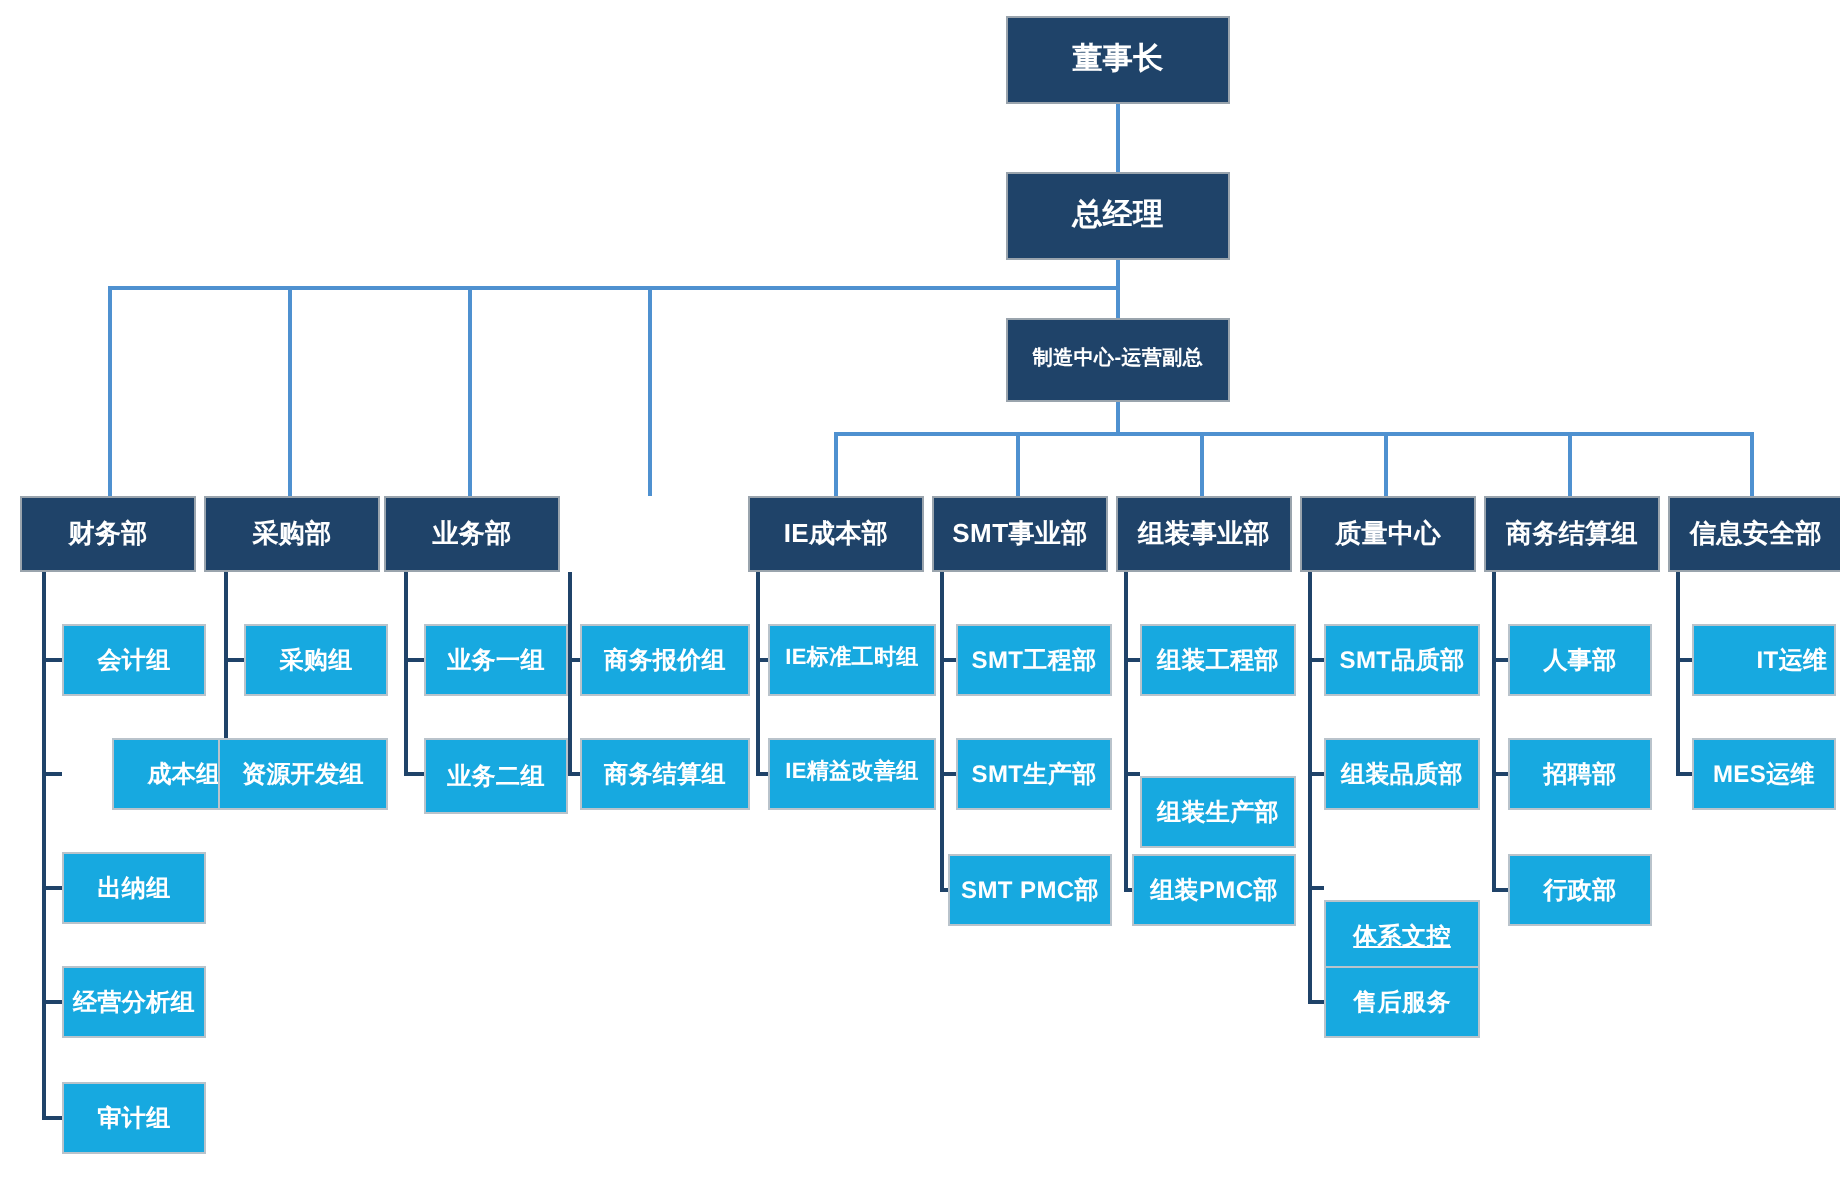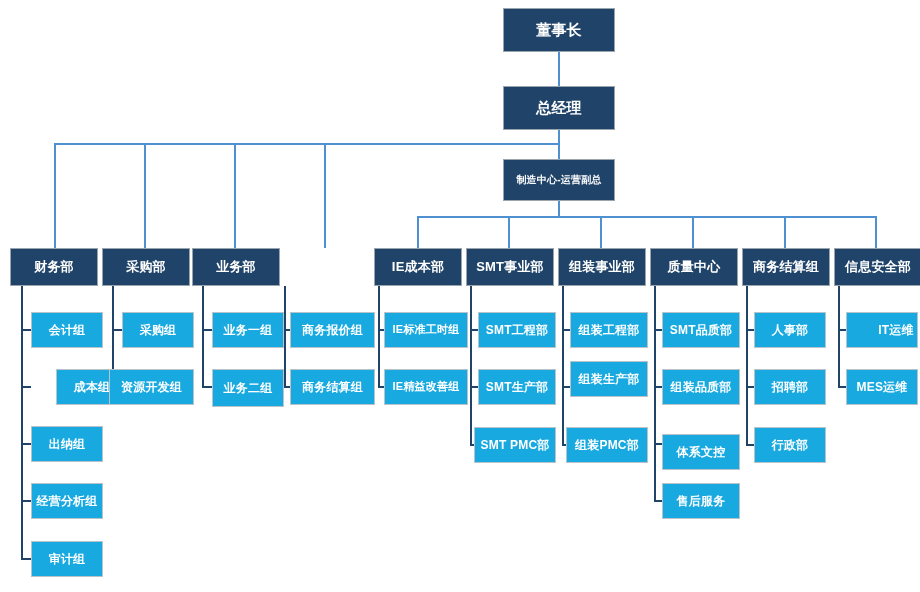--- a/index.html
+++ b/index.html
@@ -197,40 +197,40 @@
   </div>
 
   <div class="conn dark" style="left:562px;top:286px;width:2px;height:160px;"></div>
   <div class="conn dark" style="left:562px;top:329px;width:8px;height:2px;"></div>
   <div class="conn dark" style="left:562px;top:386px;width:8px;height:2px;"></div>
   <div class="conn dark" style="left:562px;top:444px;width:8px;height:2px;"></div>
 
   <div class="box lvl-sub" style="left:570px;top:312px;width:78px;height:36px;">
     <span>组装工程部</span>
   </div>
-  <div class="box lvl-sub" style="left:570px;top:361px;width:78px;height:36px;">
+  <div class="box lvl-sub" style="left:570px;top:388px;width:78px;height:36px;">
     <span>组装生产部</span>
   </div>
   <div class="box lvl-sub" style="left:566px;top:427px;width:82px;height:36px;">
     <span>组装PMC部</span>
   </div>
 
   <div class="conn dark" style="left:654px;top:286px;width:2px;height:216px;"></div>
   <div class="conn dark" style="left:654px;top:329px;width:8px;height:2px;"></div>
   <div class="conn dark" style="left:654px;top:386px;width:8px;height:2px;"></div>
   <div class="conn dark" style="left:654px;top:443px;width:8px;height:2px;"></div>
   <div class="conn dark" style="left:654px;top:500px;width:8px;height:2px;"></div>
 
   <div class="box lvl-sub" style="left:662px;top:312px;width:78px;height:36px;">
     <span>SMT品质部</span>
   </div>
   <div class="box lvl-sub" style="left:662px;top:369px;width:78px;height:36px;">
     <span>组装品质部</span>
   </div>
-  <div class="box lvl-sub" style="left:662px;top:434px;width:78px;height:36px;">
+  <div class="box lvl-sub" style="left:662px;top:450px;width:78px;height:36px;text-decoration:underline;">
     <span>体系文控</span>
   </div>
   <div class="box lvl-sub" style="left:662px;top:483px;width:78px;height:36px;">
     <span>售后服务</span>
   </div>
 
   <div class="conn dark" style="left:746px;top:286px;width:2px;height:160px;"></div>
   <div class="conn dark" style="left:746px;top:329px;width:8px;height:2px;"></div>
   <div class="conn dark" style="left:746px;top:386px;width:8px;height:2px;"></div>
   <div class="conn dark" style="left:746px;top:444px;width:8px;height:2px;"></div>

